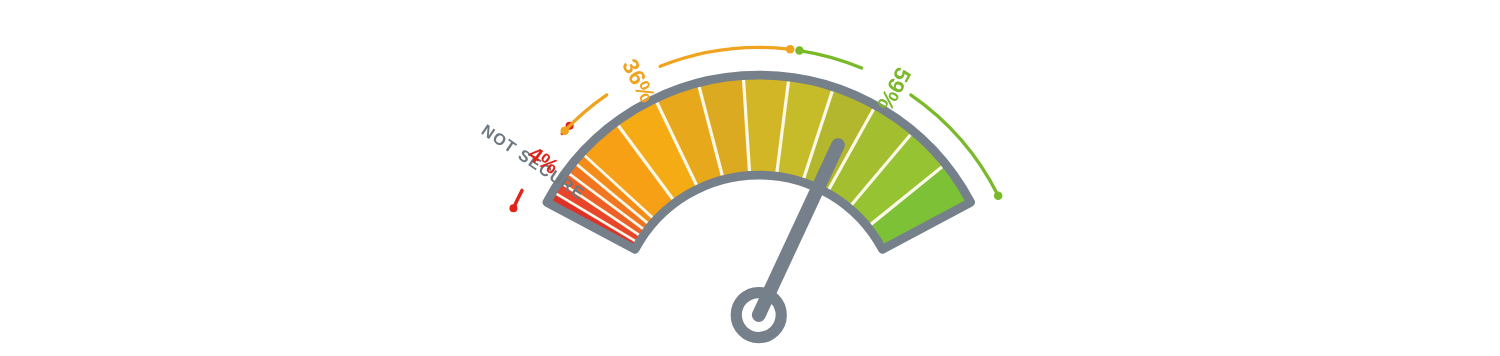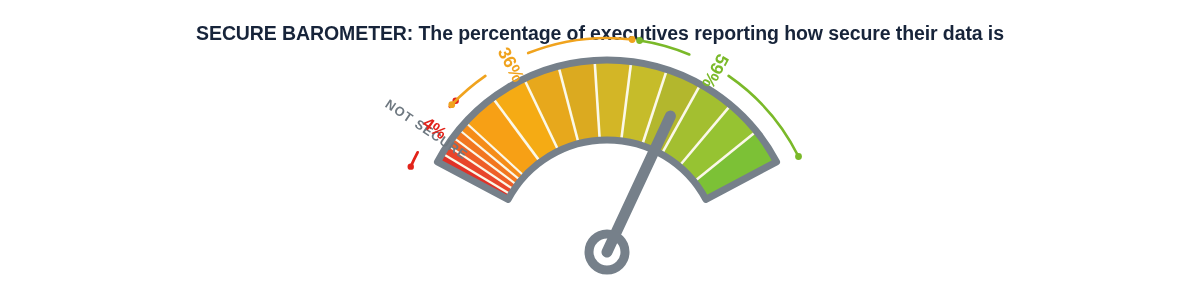--- a/index.html
+++ b/index.html
@@ -46,21 +46,20 @@
     font-family: "Liberation Sans", sans-serif;
     font-weight: bold;
     letter-spacing: 1.1px;
   }
 </style>
 </head>
 <body>
 
 <div id="page">
 
-  <div id="chart-title">SECURE BAROMETER: The percentage of executives reporting how secure their data is</div>
 
   <svg id="gauge-svg" width="1200" height="285" viewBox="0 0 1200 285">
 
     <defs>
       <clipPath id="arcClip">
         <path id="arcClipPath" d=""></path>
       </clipPath>
     </defs>
 
     <g id="segments-group">

